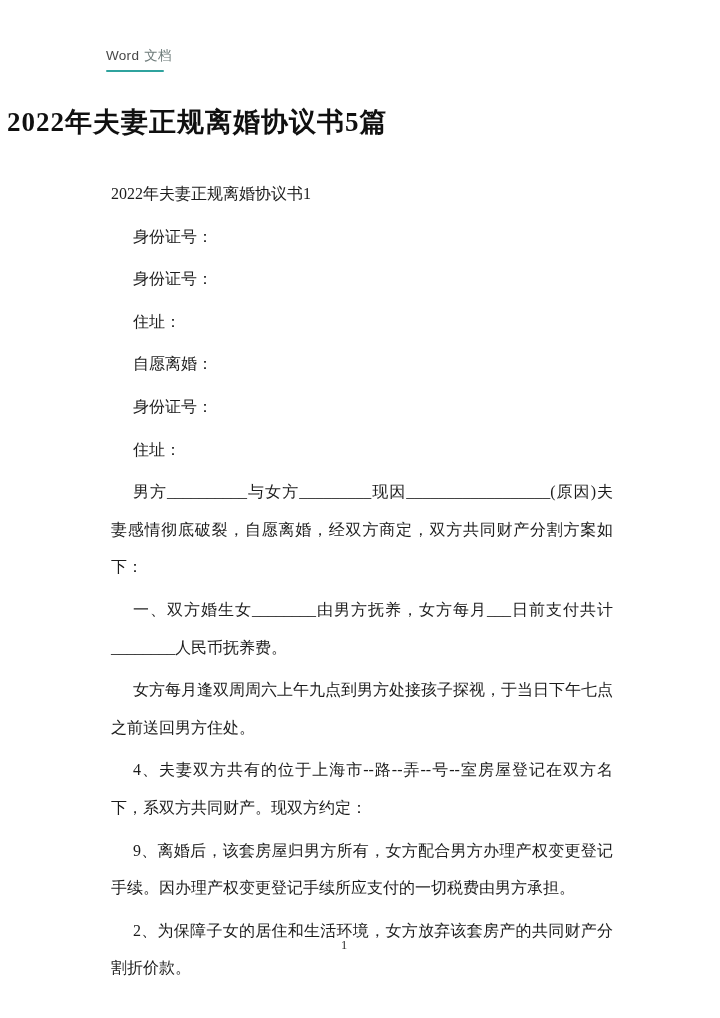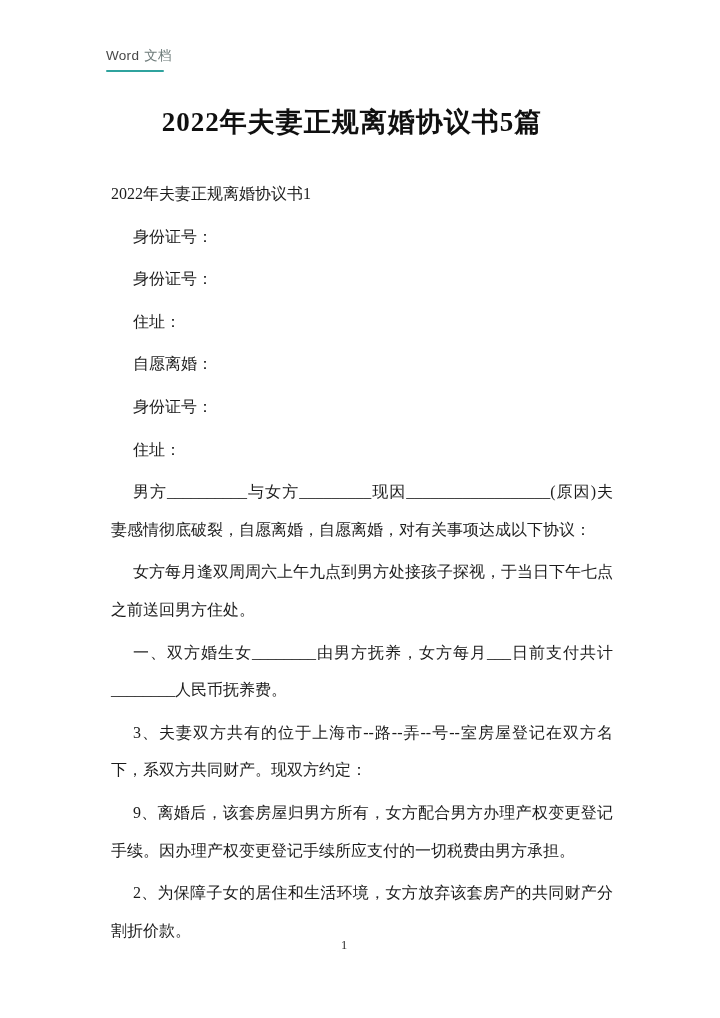--- a/index.html
+++ b/index.html
@@ -26,25 +26,25 @@
     position: absolute;
     left: 106px;
     top: 70px;
     width: 58px;
     height: 2px;
     background: #2fa39e;
     border-radius: 1px;
   }
   .title {
     position: absolute;
-    left: 16px;
+    left: 7px;
     right: 0;
     top: 104px;
     margin: 0;
-    text-align: center;
+    text-align: left;
     font-size: 27px;
     font-weight: bold;
     color: #101010;
     letter-spacing: 1px;
   }
   .doc-body {
     position: absolute;
     left: 106px;
     top: 170px;
     width: 512px;
@@ -80,23 +80,23 @@
   <h1 class="title">2022年夫妻正规离婚协议书5篇</h1>
 
   <div class="doc-body">
       <p class="para">2022年夫妻正规离婚协议书1</p>
       <p class="para indent">身份证号：</p>
       <p class="para indent">身份证号：</p>
       <p class="para indent">住址：</p>
       <p class="para indent">自愿离婚：</p>
       <p class="para indent">身份证号：</p>
       <p class="para indent">住址：</p>
-      <p class="para indent">男方__________与女方_________现因__________________(原因)夫妻感情彻底破裂，自愿离婚，自愿离婚，对有关事项达成以下协议：</p>
+      <p class="para indent">男方__________与女方_________现因__________________(原因)夫妻感情彻底破裂，自愿离婚，经双方商定，双方共同财产分割方案如下：</p>
+      <p class="para indent">一、双方婚生女________由男方抚养，女方每月___日前支付共计________人民币抚养费。</p>
       <p class="para indent">女方每月逢双周周六上午九点到男方处接孩子探视，于当日下午七点之前送回男方住处。</p>
-      <p class="para indent">一、双方婚生女________由男方抚养，女方每月___日前支付共计________人民币抚养费。</p>
-      <p class="para indent">3、夫妻双方共有的位于上海市--路--弄--号--室房屋登记在双方名下，系双方共同财产。现双方约定：</p>
+      <p class="para indent">4、夫妻双方共有的位于上海市--路--弄--号--室房屋登记在双方名下，系双方共同财产。现双方约定：</p>
       <p class="para indent">9、离婚后，该套房屋归男方所有，女方配合男方办理产权变更登记手续。因办理产权变更登记手续所应支付的一切税费由男方承担。</p>
       <p class="para indent">2、为保障子女的居住和生活环境，女方放弃该套房产的共同财产分割折价款。</p>
     </div>
 
   <div class="page-number">1</div>
 
 </div>
 
 </body></html>

